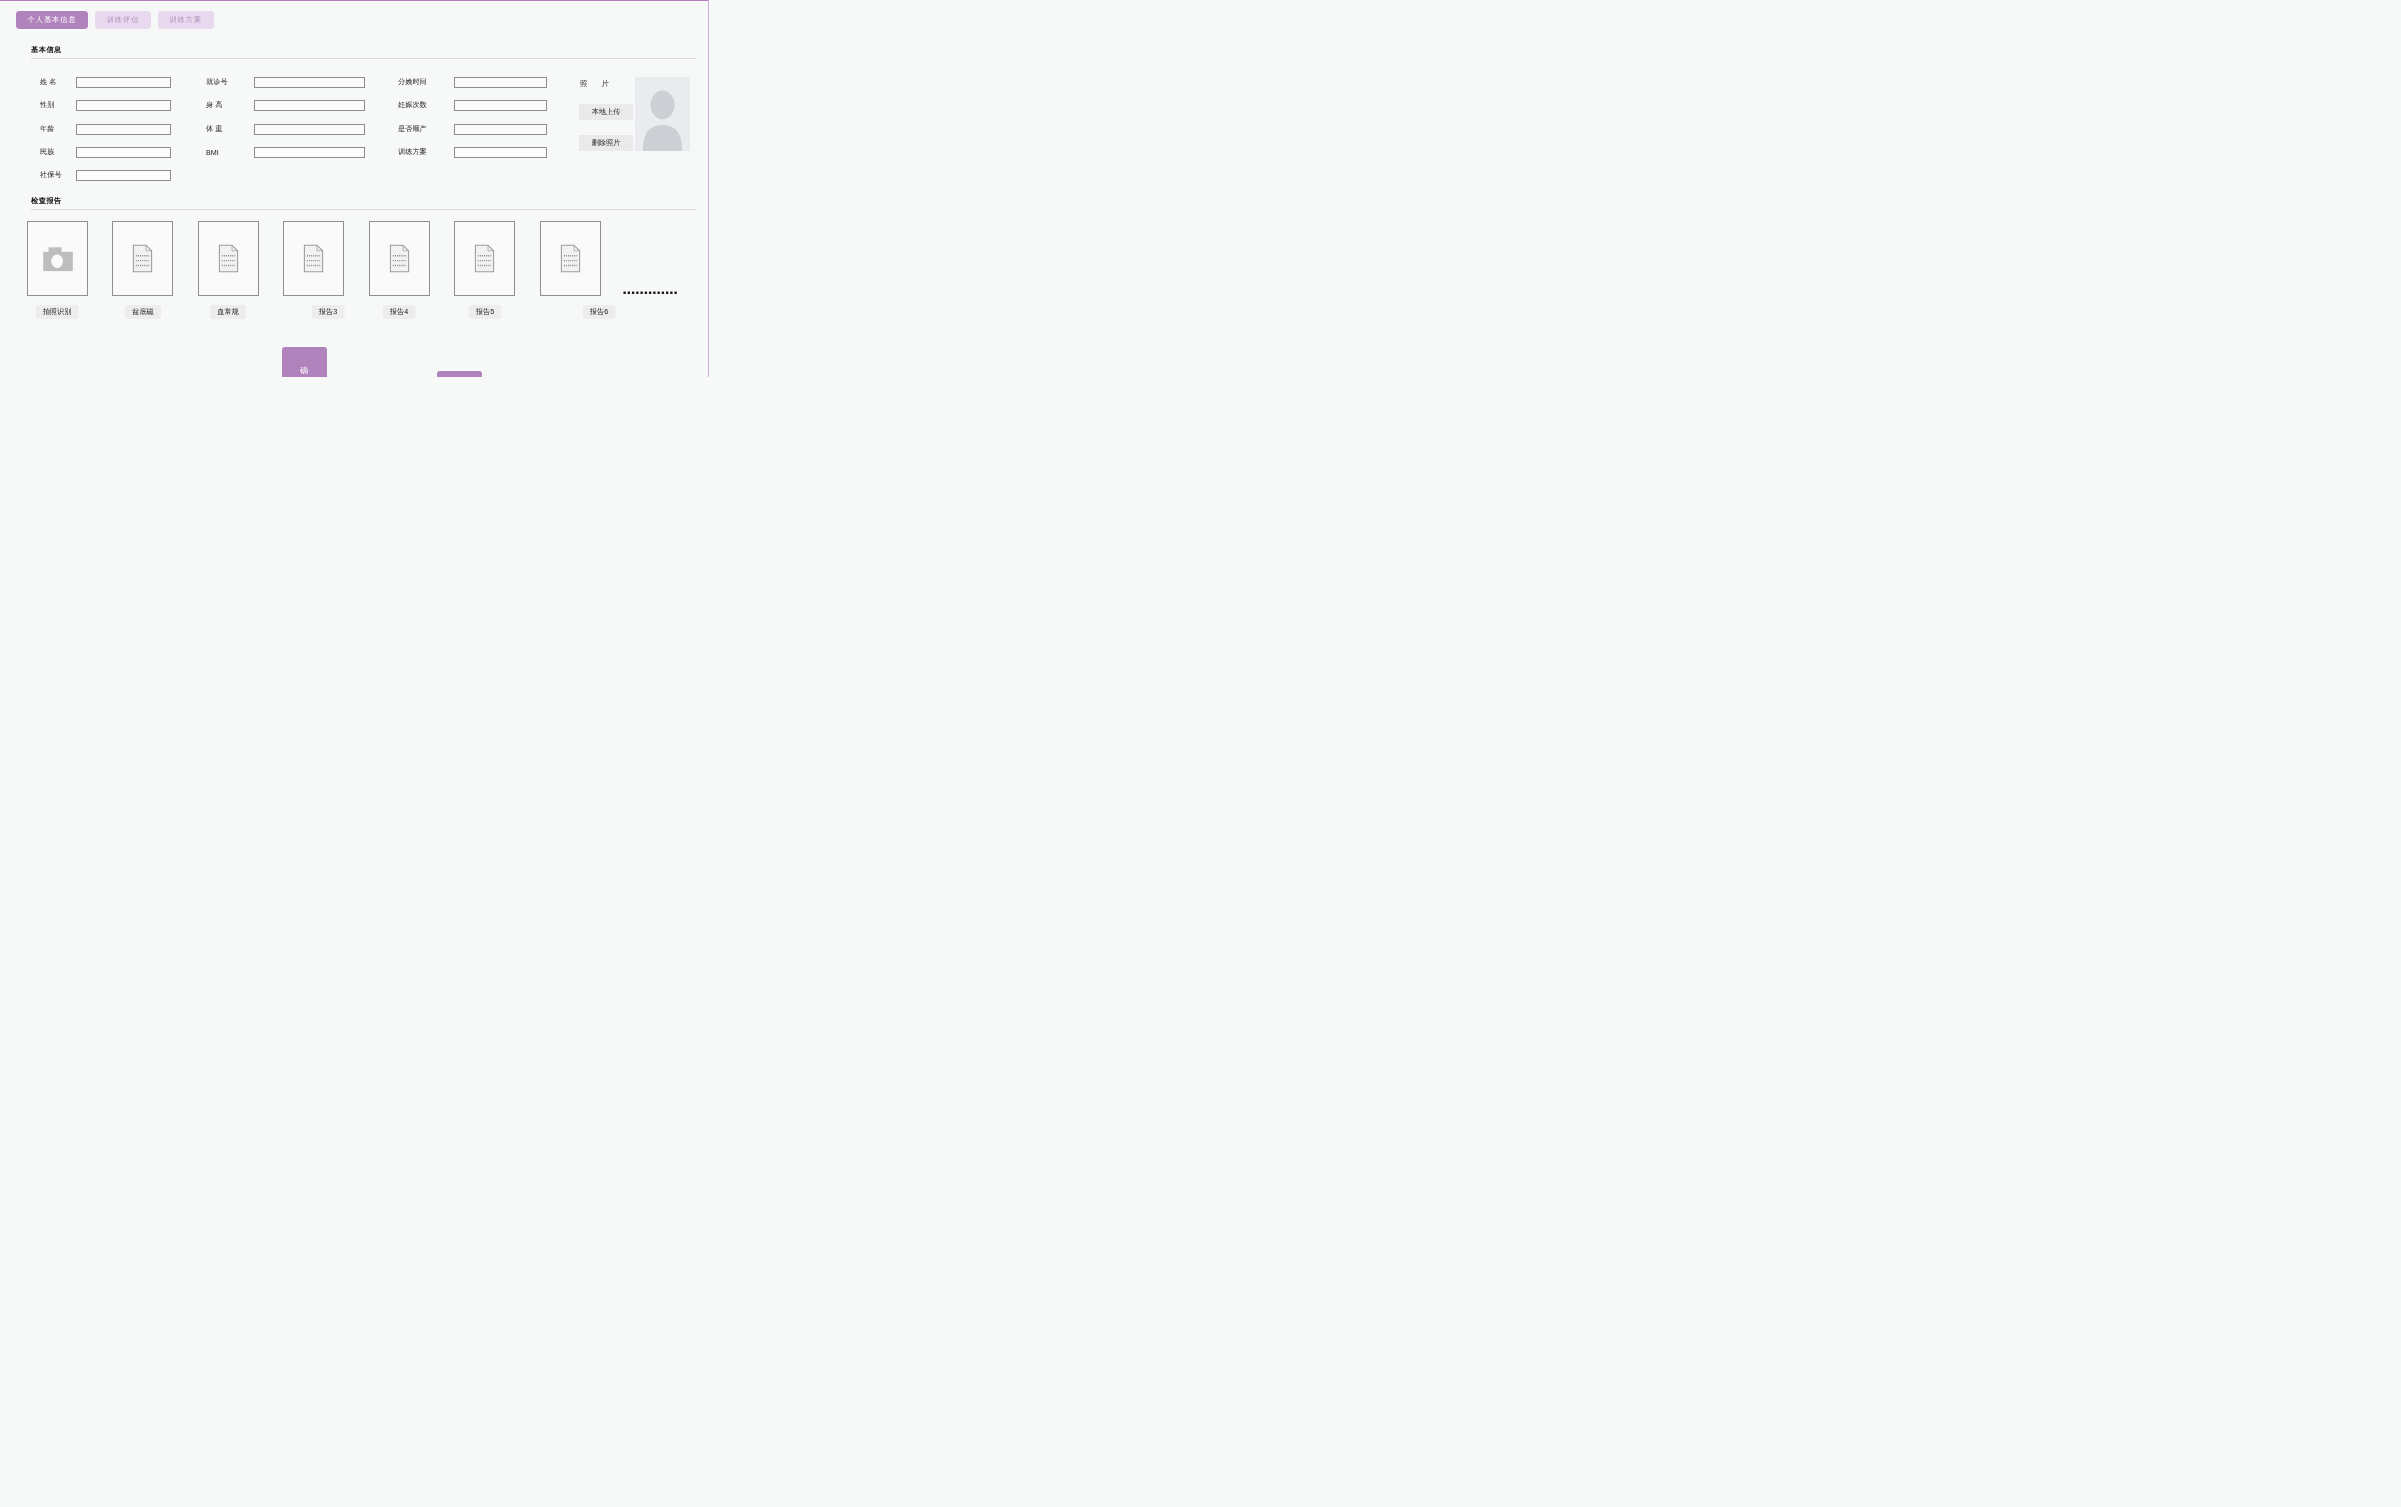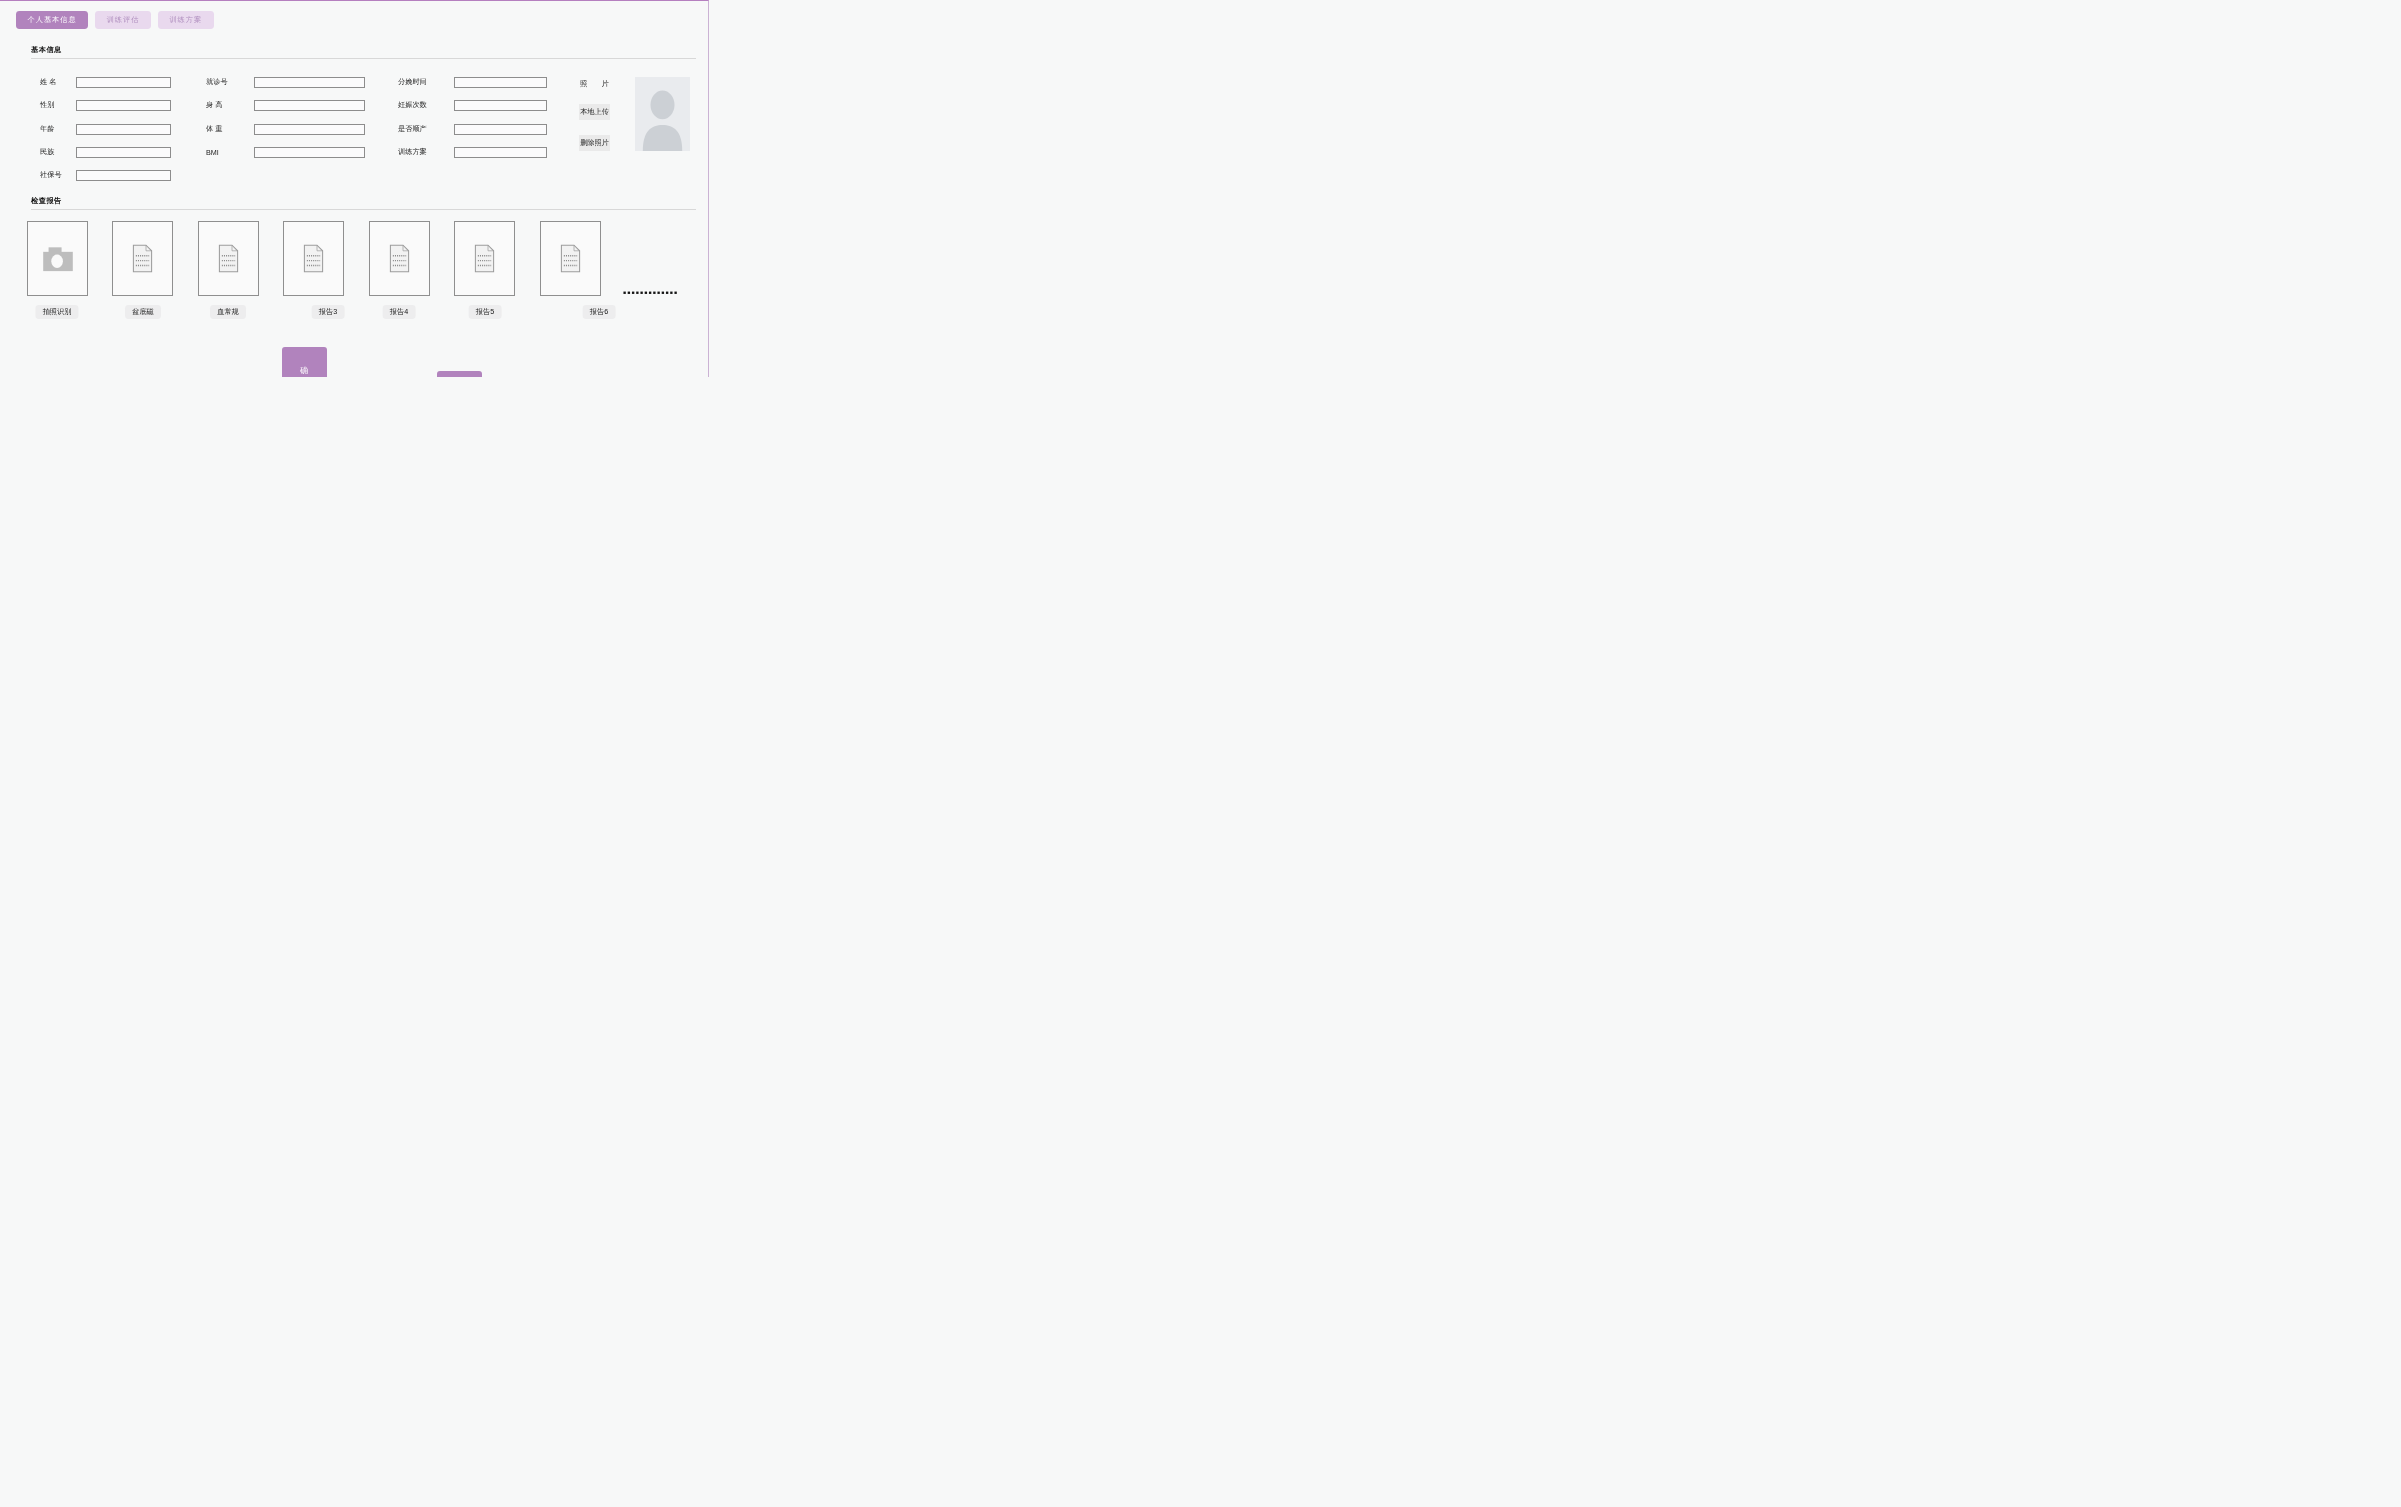--- a/index.html
+++ b/index.html
@@ -20,21 +20,21 @@
   .field{position:absolute;display:flex;align-items:center;height:12.5px;}
   .flabel{font-size:7.2px;color:#1b1b1b;flex:0 0 auto;}
   .finput{height:11.5px;border:0.5px solid #8d8d8d;background:#fbfbfc;outline:none;
           font-size:6.7px;padding:0 2.9px;box-sizing:border-box;}
   .c1{left:40px;}  .c1 .flabel{width:36px;}  .c1 .finput{width:95px;}
   .c2{left:206px;} .c2 .flabel{width:48px;}  .c2 .finput{width:111px;}
   .c3{left:398px;} .c3 .flabel{width:56px;} .c3 .finput{width:93px;}
   .r1{top:75px}.r2{top:98px}.r3{top:122px}.r4{top:145px}.r5{top:168px}
   
   .photo-label{position:absolute;left:580px;top:78px;font-size:7.2px;word-spacing:12.5px;}
-  .gbtn{position:absolute;left:579px;width:31px;height:16.3px;line-height:16.3px;text-align:center;
+  .gbtn{position:absolute;left:579px;width:54px;height:16.3px;line-height:16.3px;text-align:center;
         background:#eaeaea;border:none;border-radius:0;font-size:7.2px;color:#1d1d1d;
         font-family:inherit;cursor:pointer;padding:0;}
   .gbtn.upload{top:103px;} .gbtn.delete{top:134px;}
   .avatar{position:absolute;left:635px;top:76px;width:55px;height:74px;background:#e9ebee;}
   
   .card{position:absolute;top:220px;width:61px;height:75px;border:0.5px solid #8f8f8f;
         background:#fafafa;box-sizing:border-box;display:flex;align-items:center;
         justify-content:center;cursor:pointer;}
   .chip{position:absolute;top:304px;height:14px;line-height:14px;padding:0 7.2px;border-radius:3.4px;
         background:#ededee;font-size:7.2px;color:#161616;transform:translateX(-50%);cursor:pointer;white-space:nowrap;}

